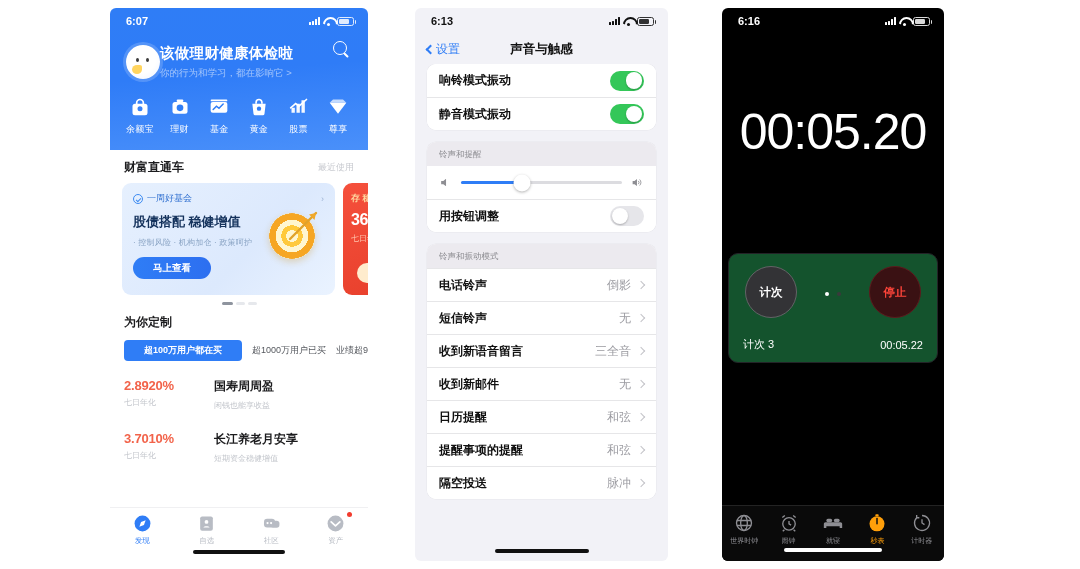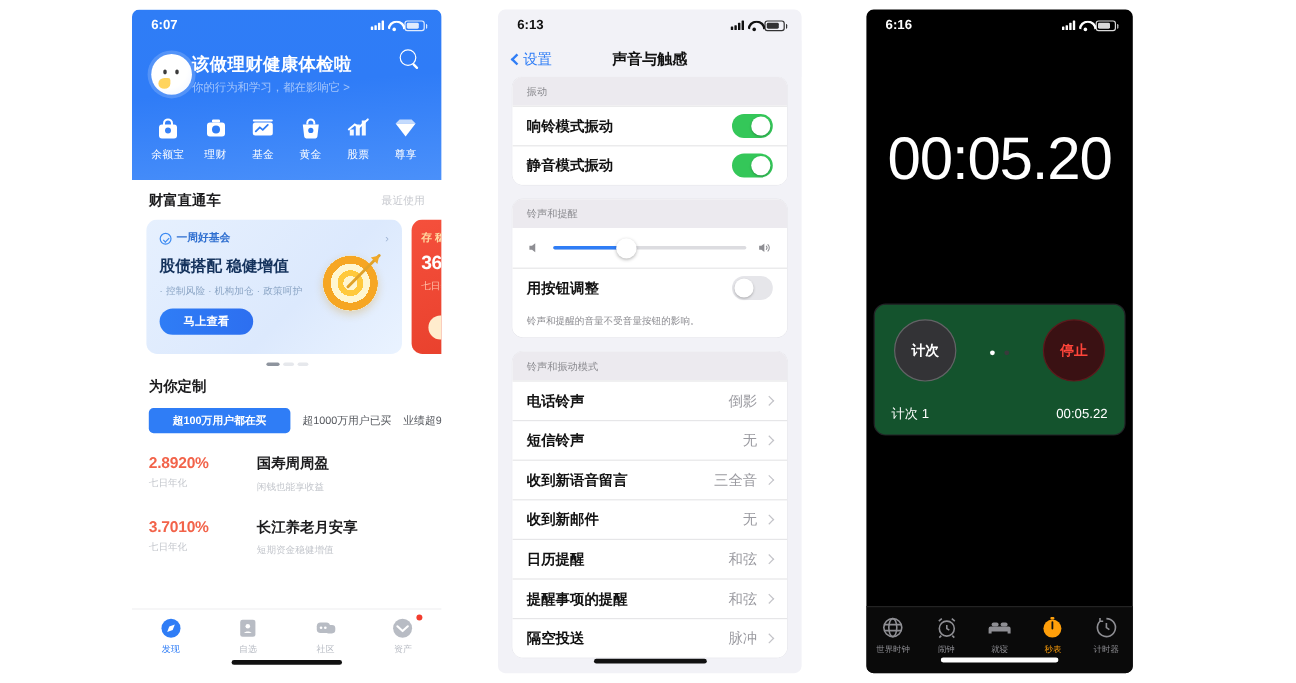--- a/index.html
+++ b/index.html
@@ -98,21 +98,21 @@
     flex: none; width: 213px; height: 112px; border-radius: 9px;
     background: linear-gradient(135deg,#e6f0fe 0%, #dce9fd 60%, #eaf3ff 100%);
     padding: 9px 11px; position: relative; overflow: hidden;
   }
   .p1-card-top { display:flex; align-items:center; gap:4px; }
   .p1-card-badge { width: 10px; height: 10px; border-radius:50%;
     border: 1.6px solid #3d8bf2; position: relative; }
   .p1-card-badge::after { content:""; position:absolute; left:2px; top:3.4px;
     width: 4px; height: 2px; border-left:1.4px solid #3d8bf2;
     border-bottom:1.4px solid #3d8bf2; transform: rotate(-45deg); }
-  .p1-card-tag { font-size: 9px; color:#2f6fd0; font-weight:bold; }
+  .p1-card-tag { font-size: 9px; color:#2f6fd0; font-weight:normal; }
   .p1-card-arrow { margin-left:auto; font-size: 9px; color:#9fb4d4; }
   .p1-card-title { font-size: 13px; font-weight: bold; color:#14325c; margin-top: 8px; }
   .p1-card-points { font-size: 8px; color: #8aa4c4; margin-top: 6px; letter-spacing:.2px; }
   .p1-card-btn {
     margin-top: 9px; width: 78px; height: 22px; border-radius: 11px;
     background: linear-gradient(90deg,#2f7df6,#2d6ff0);
     color:#fff; font-size: 9.5px; font-weight:bold;
     display:flex; align-items:center; justify-content:center;
   }
   .p1-card-figure {
@@ -485,21 +485,20 @@
 
     <div class="p2-nav">
       <span class="p2-back">
         <span class="p2-chev-l"></span>
         <span>设置</span>
       </span>
       <span class="p2-title">声音与触感</span>
     </div>
 
     <div class="p2-group">
-      <div class="p2-ghead">振动</div>
       <div class="p2-item">
         <span class="p2-label">响铃模式振动</span>
         <span class="p2-switch">
             <i></i>
           </span>
       </div>
       <div class="p2-item">
         <span class="p2-label">静音模式振动</span>
         <span class="p2-switch">
             <i></i>
@@ -525,21 +524,20 @@
               <path d="M14 9.5a3.6 3.6 0 0 1 0 5M16.5 7a7 7 0 0 1 0 10" stroke="currentColor" stroke-width="1.6" fill="none" stroke-linecap="round"></path>
             </svg>
         </span>
       </div>
       <div class="p2-item">
         <span class="p2-label">用按钮调整</span>
         <span class="p2-switch off">
             <i></i>
           </span>
       </div>
-      <div class="p2-foot">铃声和提醒的音量不受音量按钮的影响。</div>
     </div>
 
     <div class="p2-group">
       <div class="p2-ghead">铃声和振动模式</div>
       <div class="p2-item">
         <span class="p2-label">电话铃声</span>
         <span class="p2-value">倒影</span>
         <span class="p2-chev"></span>
       </div>
       <div class="p2-item">
@@ -598,21 +596,21 @@
     <div class="p3-panel">
       <div class="p3-btn-row">
         <div class="p3-round p3-lap">计次</div>
         <div class="p3-pd">
             <i class="on"></i>
             <i></i>
           </div>
         <div class="p3-round p3-stop">停止</div>
       </div>
       <div class="p3-laprow">
-        <span>计次 1</span>
+        <span>计次 3</span>
         <span>00:05.22</span>
       </div>
     </div>
 
     <div class="p3-tabbar">
       <div class="p3-tab">
         <div class="p3-tab-ico">
           <svg viewBox="0 0 24 24" fill="none" stroke="currentColor" stroke-width="1.6">
               <circle cx="12" cy="12" r="9"></circle>
               <ellipse cx="12" cy="12" rx="4" ry="9"></ellipse>

